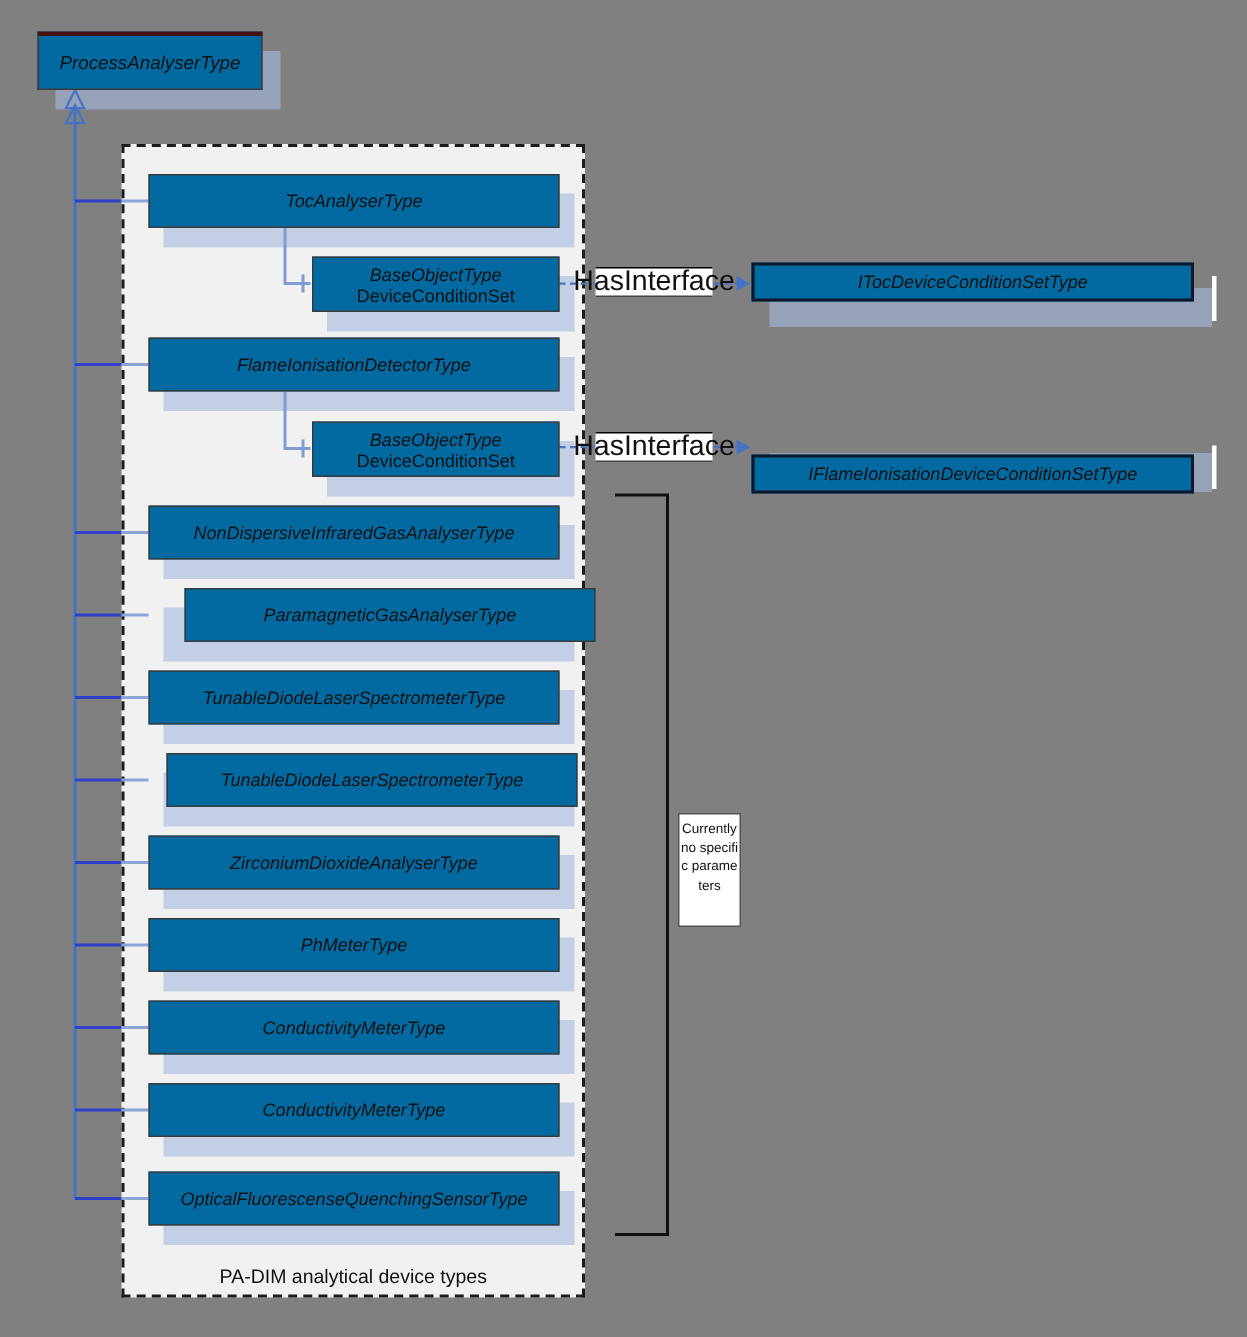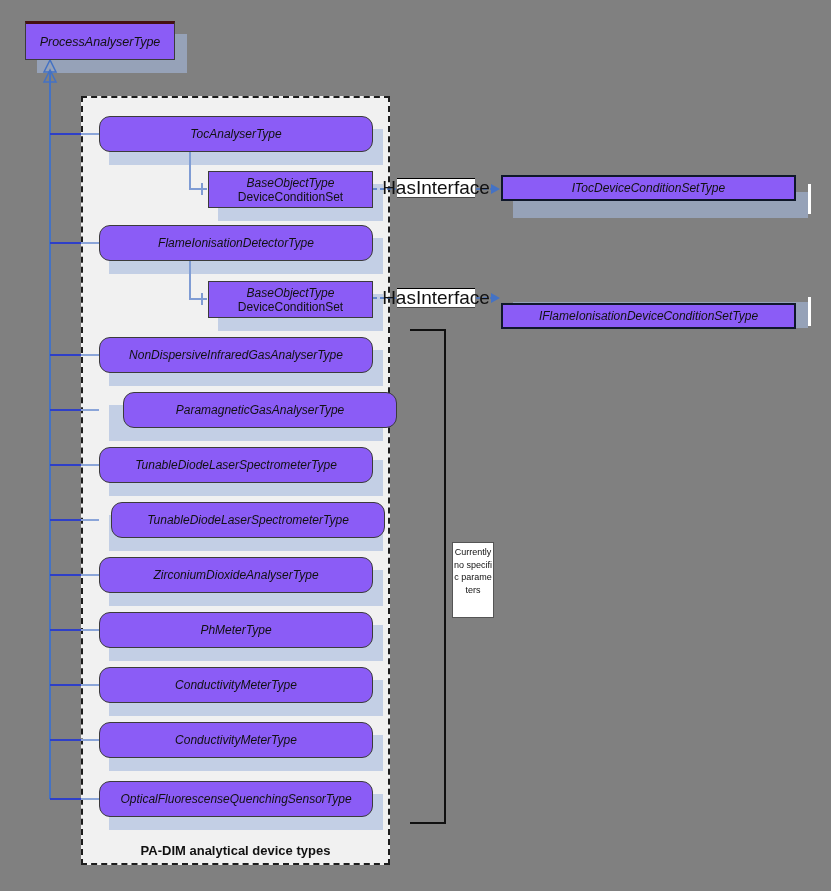--- a/index.html
+++ b/index.html
@@ -5,33 +5,33 @@
   html,body{margin:0;padding:0;}
   body{
     width:831px;height:891px;position:relative;overflow:hidden;
     background:#808080;
     font-family:"Liberation Sans", sans-serif;
     color:#111;
   }
   .abs{position:absolute;box-sizing:border-box;}
   
   .node{
-    background:#8b5cf6;
+    background:#0369a1;
     border:1.5px solid #3b3b3b;
     display:flex;align-items:center;justify-content:center;
     text-align:center;
     font-style:italic;font-size:12px;
     z-index:3;
   }
   .root-node{
     left:25px;top:21px;width:150px;height:39px;
     border-top:3px solid #451111;
     font-size:12.5px;
   }
-  .subtype{left:99px;width:274px;height:36px;border-radius:11px;}
+  .subtype{left:99px;width:274px;height:36px;}
   .cset{
     left:208px;width:165px;height:37px;
     flex-direction:column;line-height:14px;
   }
   .cset .type-line{font-style:italic;}
   .cset .name-line{font-style:normal;}
   .iface{
     left:501px;width:295px;height:26px;
     border:2px solid #0f172a;
   }
@@ -42,21 +42,21 @@
   }
   
   .group{
     left:81px;top:96px;width:309px;height:769px;
     background:#f1f1f1;
     border:2px dashed #1c1c1c;
     z-index:1;
   }
   .group-caption{
     left:81px;top:843px;width:309px;height:17px;
-    text-align:center;font-size:13px;z-index:3;font-weight:bold;
+    text-align:center;font-size:13px;z-index:3;
   }
   
   .ref-label{
     background:#ffffff;
     border-top:1.5px solid #000;
     border-bottom:1px solid #444;
     width:78px;height:20px;
     display:flex;align-items:center;justify-content:center;
     font-size:19px;z-index:4;
   }

